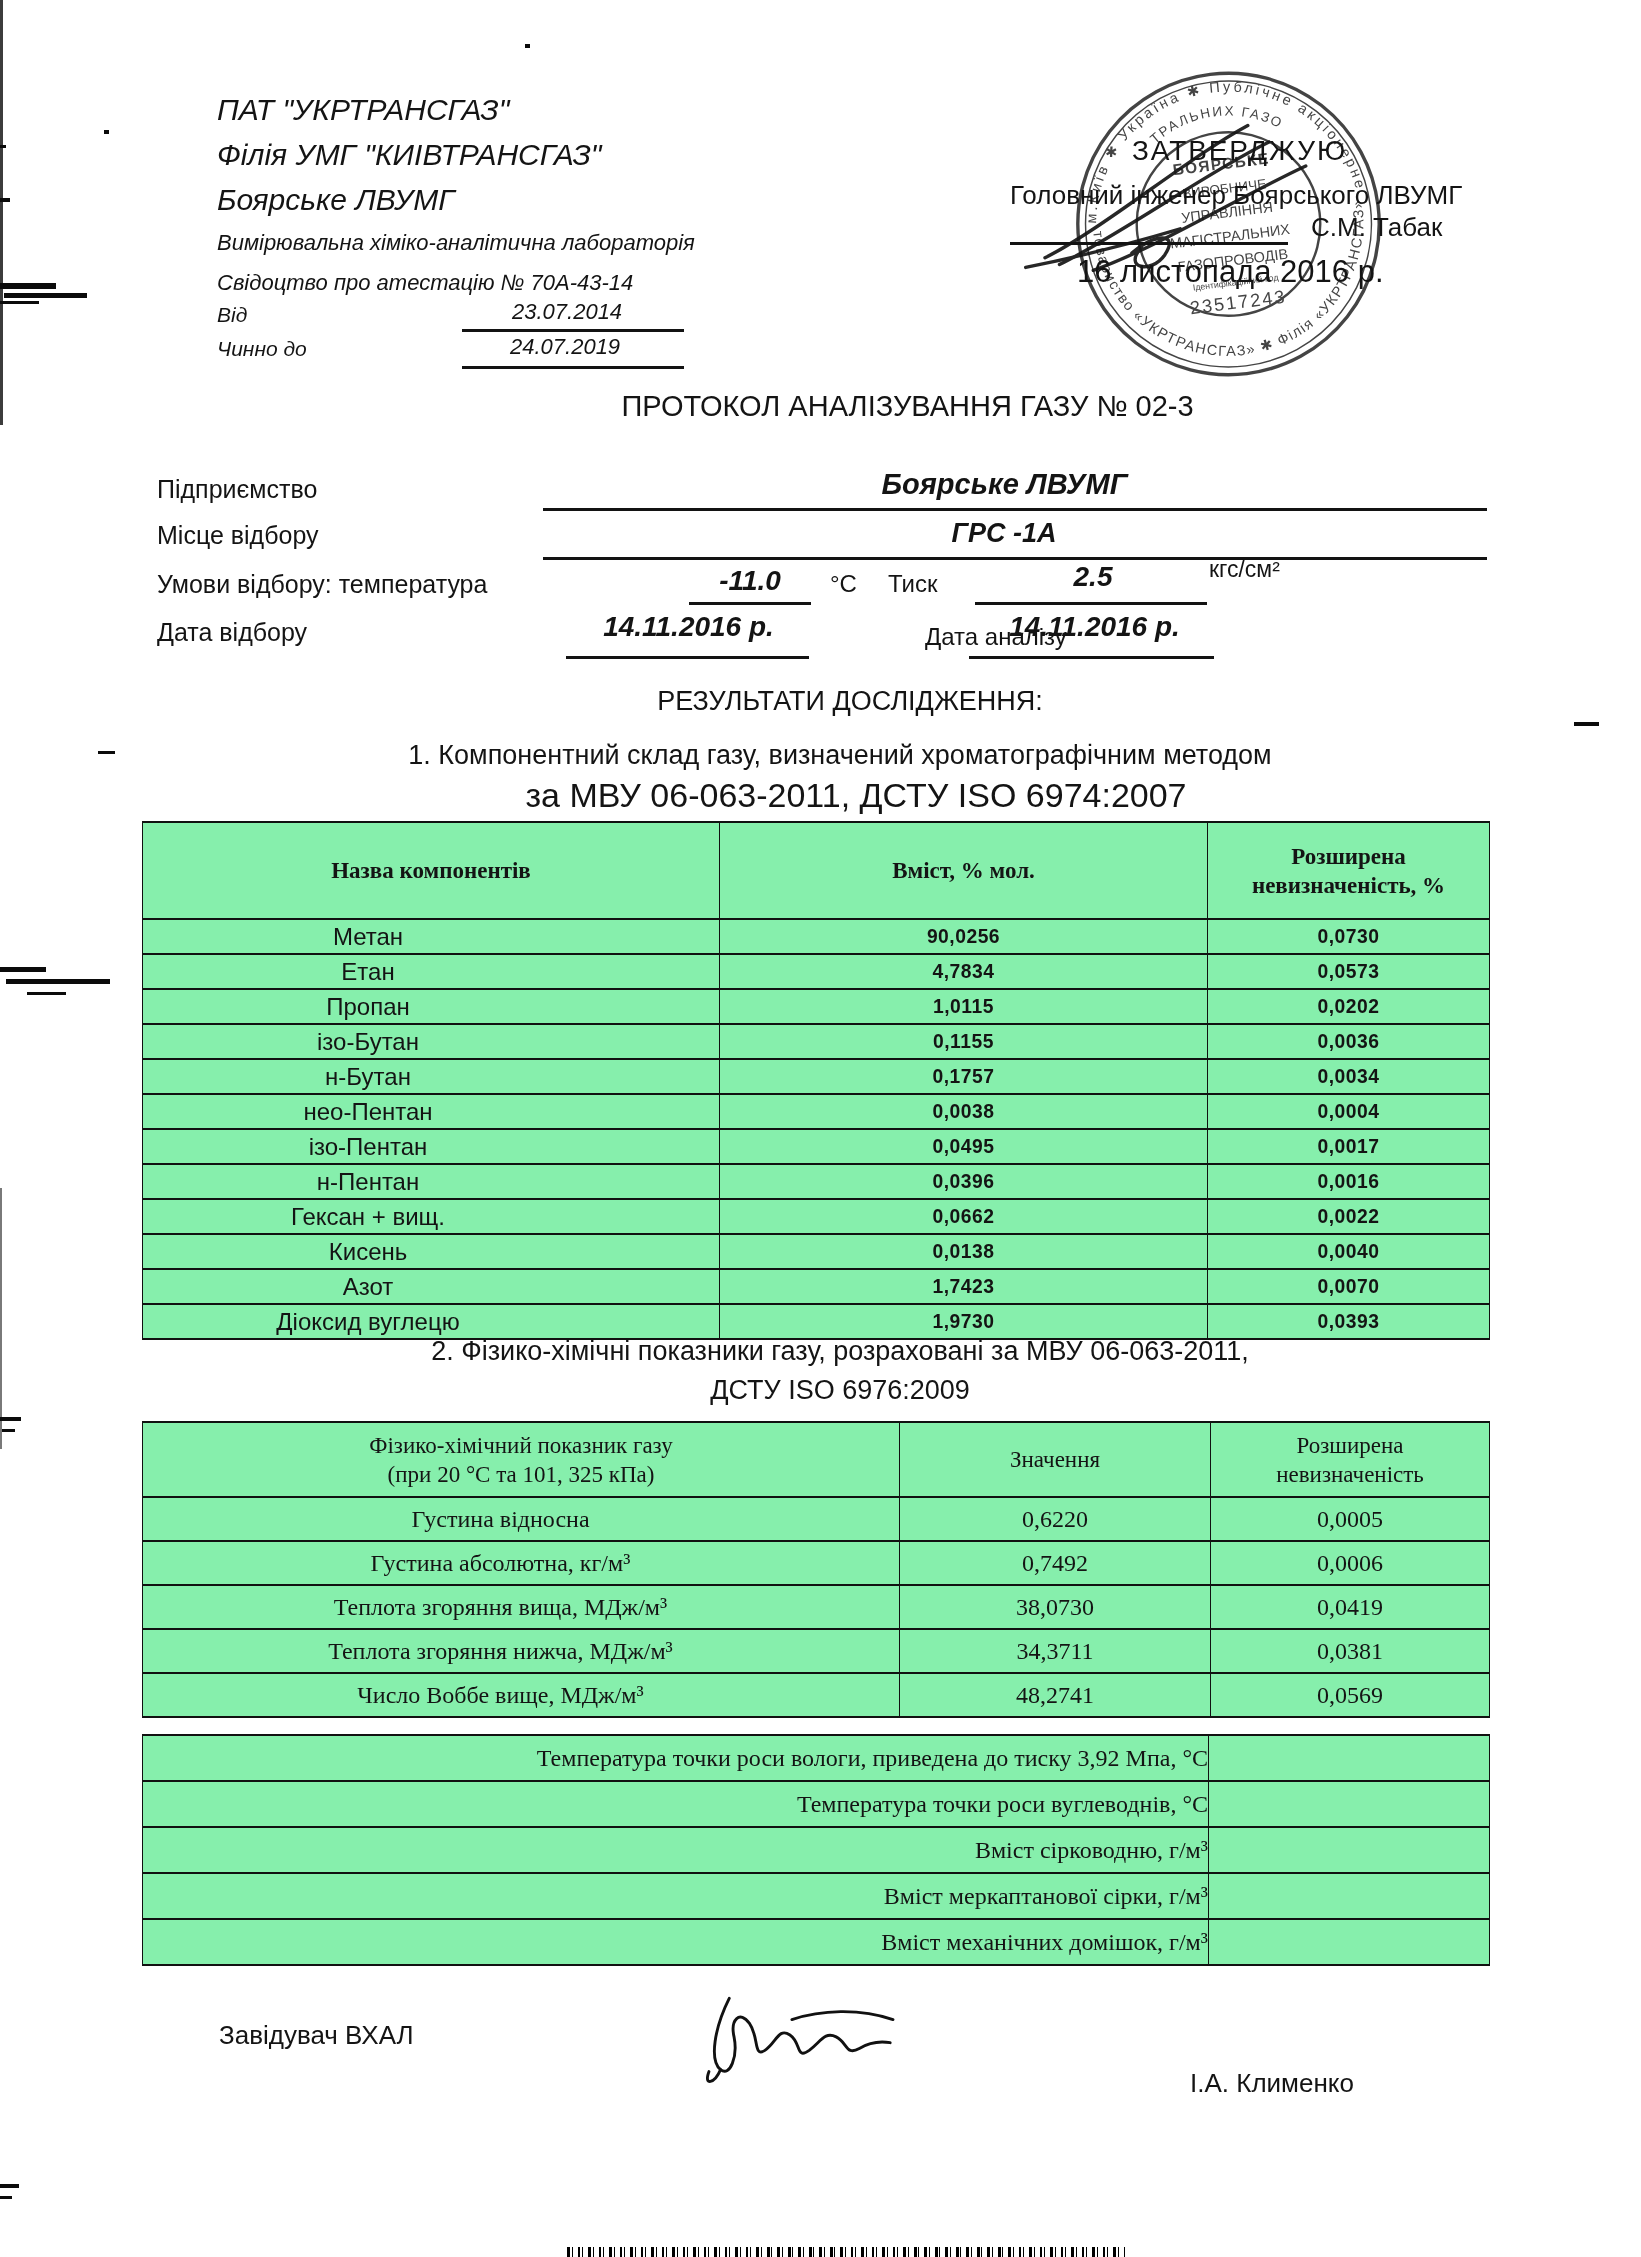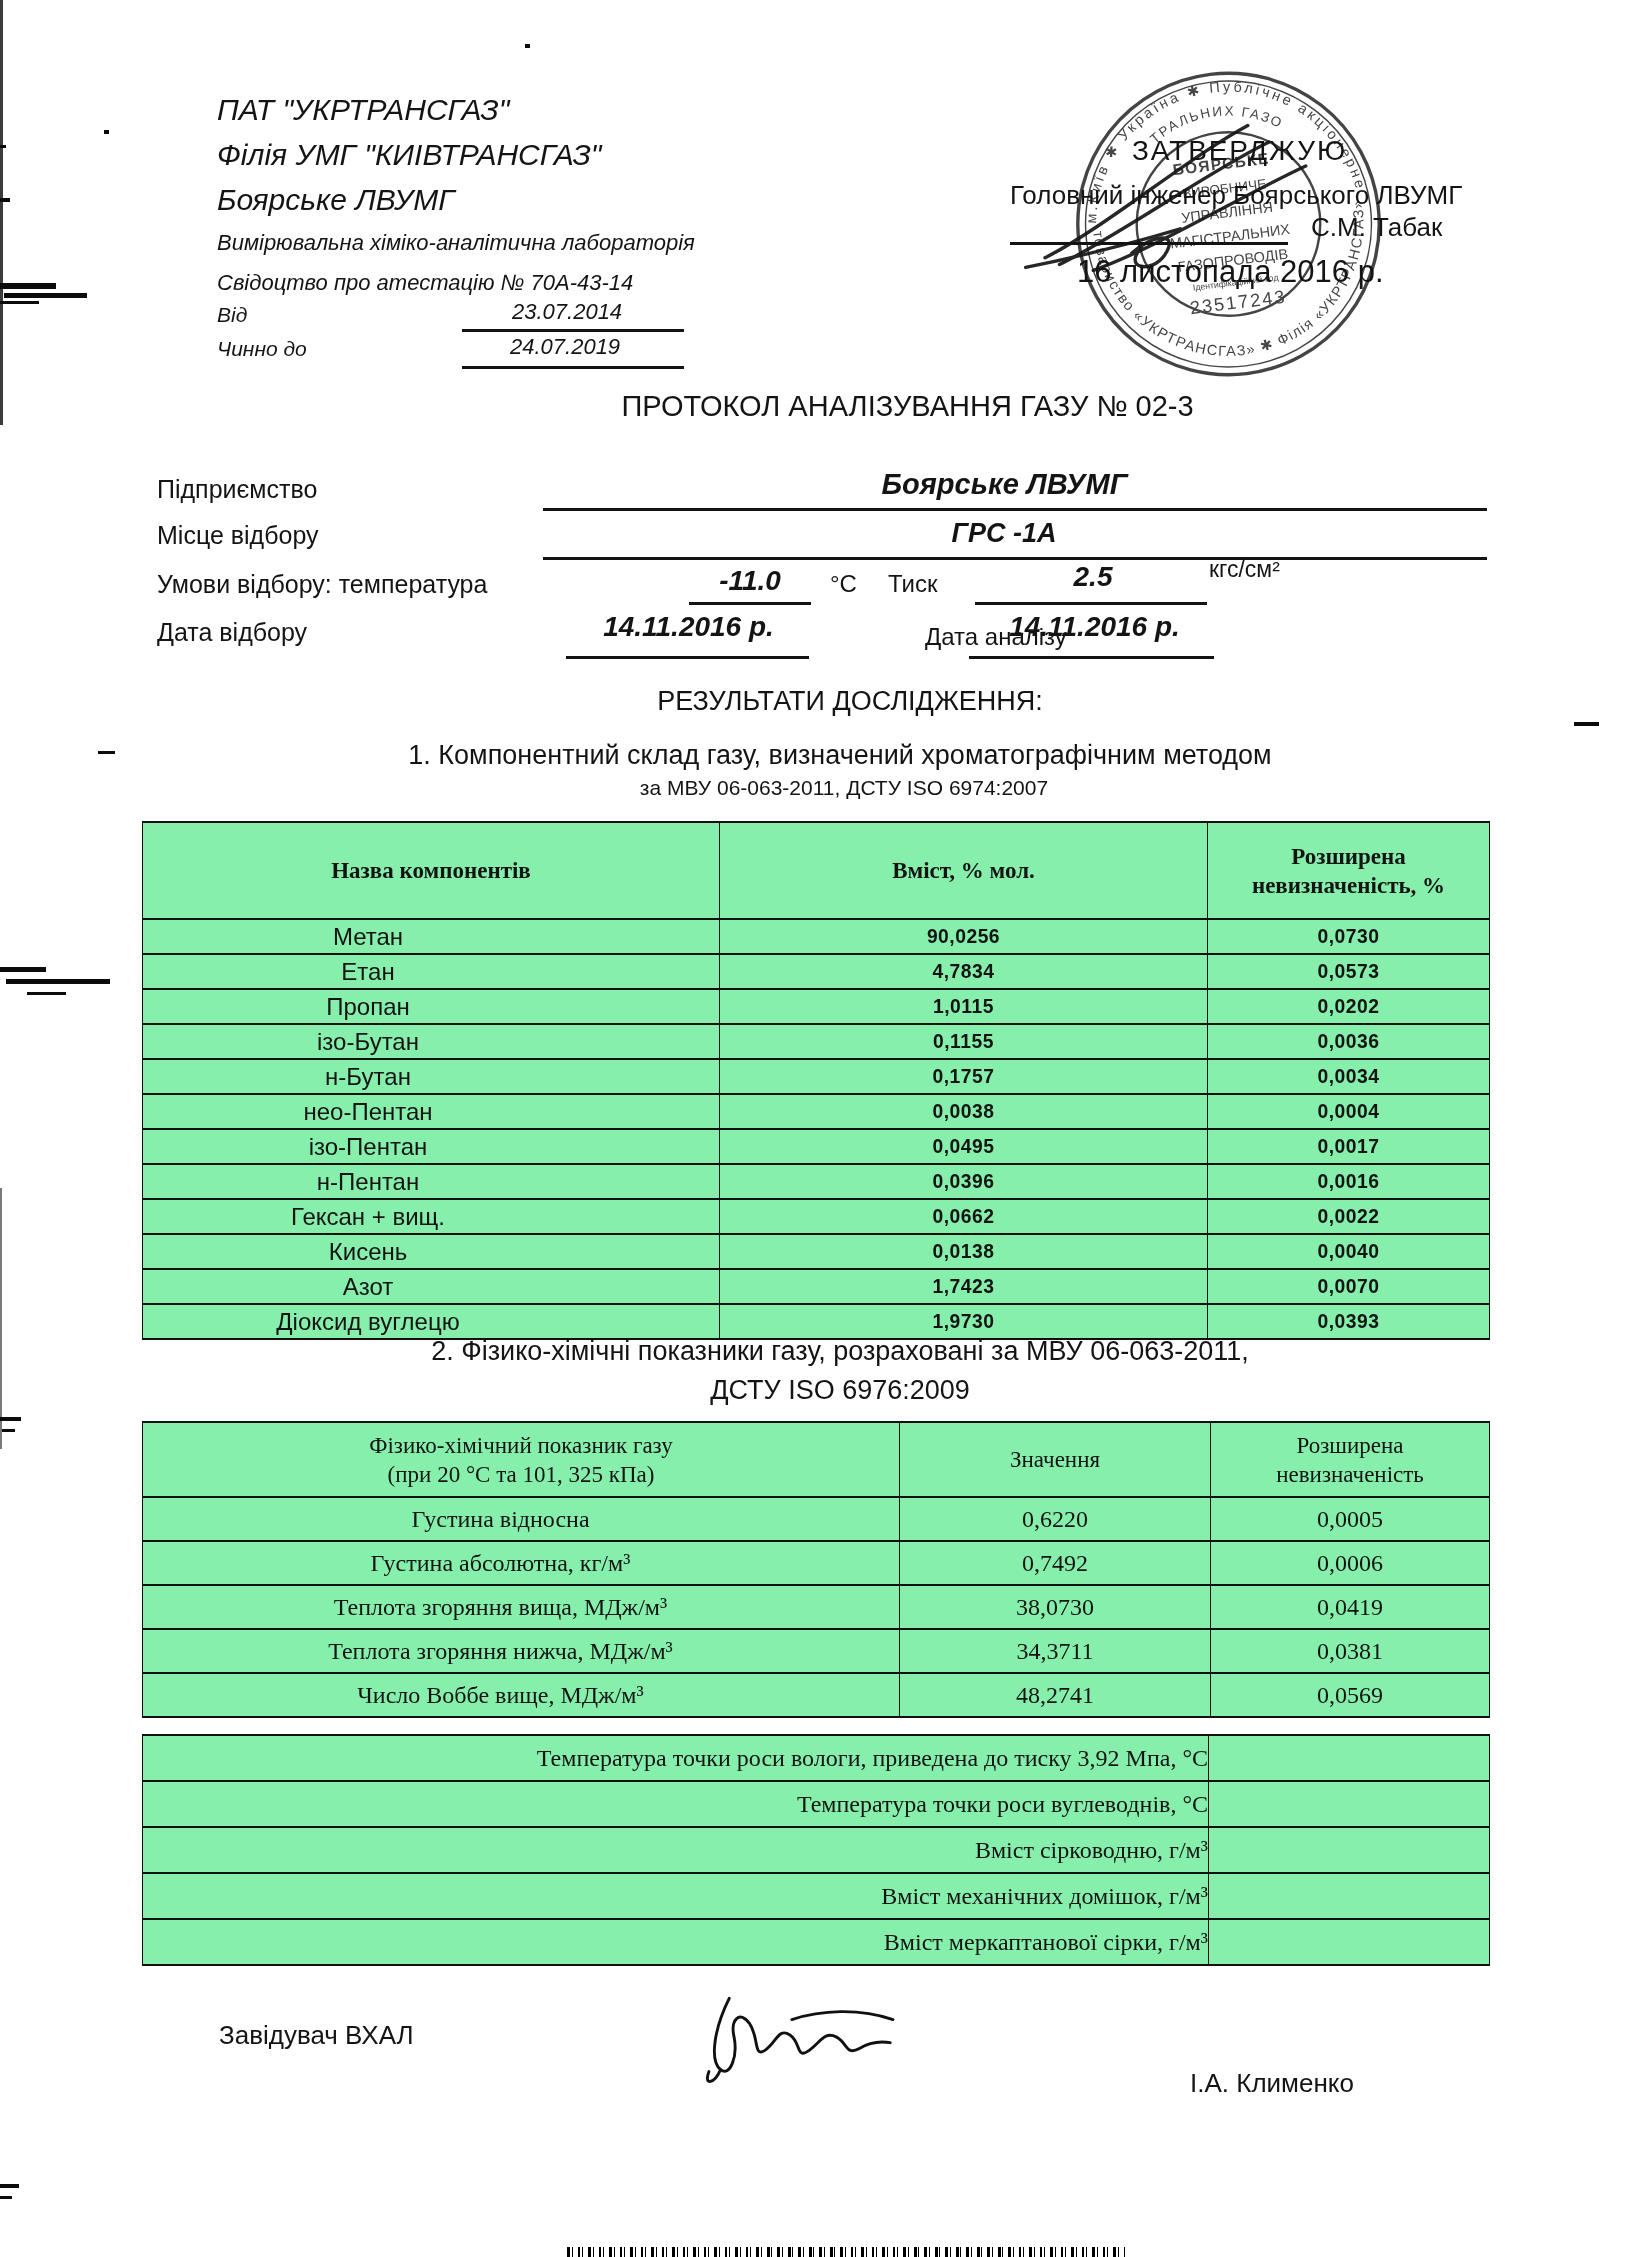--- a/index.html
+++ b/index.html
@@ -114,21 +114,21 @@
 
   <div class="abs" style="left:157px;top:618px;font-size:25px;">Дата  відбору</div>
   <div class="abs ctr b it" style="left:570px;top:611px;width:237px;font-size:28px;">14.11.2016 р.</div>
   <div class="line" style="left:566px;top:656px;width:243px;"></div>
   <div class="abs" style="left:925px;top:623px;font-size:24px;">Дата аналізу</div>
   <div class="abs ctr b it" style="left:975px;top:611px;width:239px;font-size:28px;">14.11.2016 р.</div>
   <div class="line" style="left:969px;top:656px;width:245px;"></div>
 
   <div class="abs ctr" style="left:512px;top:686px;width:676px;font-size:27px;">РЕЗУЛЬТАТИ ДОСЛІДЖЕННЯ:</div>
   <div class="abs ctr" style="left:164px;top:740px;width:1352px;font-size:27px;">1. Компонентний склад газу, визначений хроматографічним методом</div>
-  <div class="abs ctr" style="left:168px;top:776px;width:1352px;font-size:21px;text-align:center;">за МВУ 06-063-2011, ДСТУ ISO 6974:2007</div>
+  <div class="abs ctr" style="left:180px;top:776px;width:1352px;font-size:34px;text-align:center;">за МВУ 06-063-2011, ДСТУ ISO 6974:2007</div>
 
   <table class="t t1">
     <colgroup>
         <col style="width:577px">
         <col style="width:488px">
         <col style="width:282px">
       </colgroup>
     <thead>
       <tr>
         <td class="hd">Назва компонентів</td>
@@ -260,25 +260,25 @@
         </tr>
       <tr>
           <td class="nm">Температура точки роси вуглеводнів, °С</td>
           <td></td>
         </tr>
       <tr>
           <td class="nm">Вміст сірководню, г/м³</td>
           <td></td>
         </tr>
       <tr>
+          <td class="nm">Вміст меркаптанової сірки, г/м³</td>
+          <td></td>
+        </tr>
+      <tr>
           <td class="nm">Вміст механічних домішок, г/м³</td>
-          <td></td>
-        </tr>
-      <tr>
-          <td class="nm">Вміст меркаптанової сірки, г/м³</td>
           <td></td>
         </tr>
     </tbody>
   </table>
 
   <div class="abs" style="left:219px;top:2020px;font-size:26px;">Завідувач ВХАЛ</div>
   <svg class="sigsvg" viewBox="0 0 260 110">
     <g fill="none" stroke="#111" stroke-width="3" stroke-linecap="round">
       <path d="M 55,18 C 40,48 34,82 46,92 C 56,100 64,78 60,58 C 56,40 66,30 76,44 C 86,58 80,80 92,72 C 104,64 106,48 118,56 C 130,64 124,82 138,72 C 150,63 154,52 166,58 C 178,64 176,78 190,70 C 200,64 210,62 222,64"></path>
       <path d="M 46,92 C 40,106 28,110 34,94"></path>

